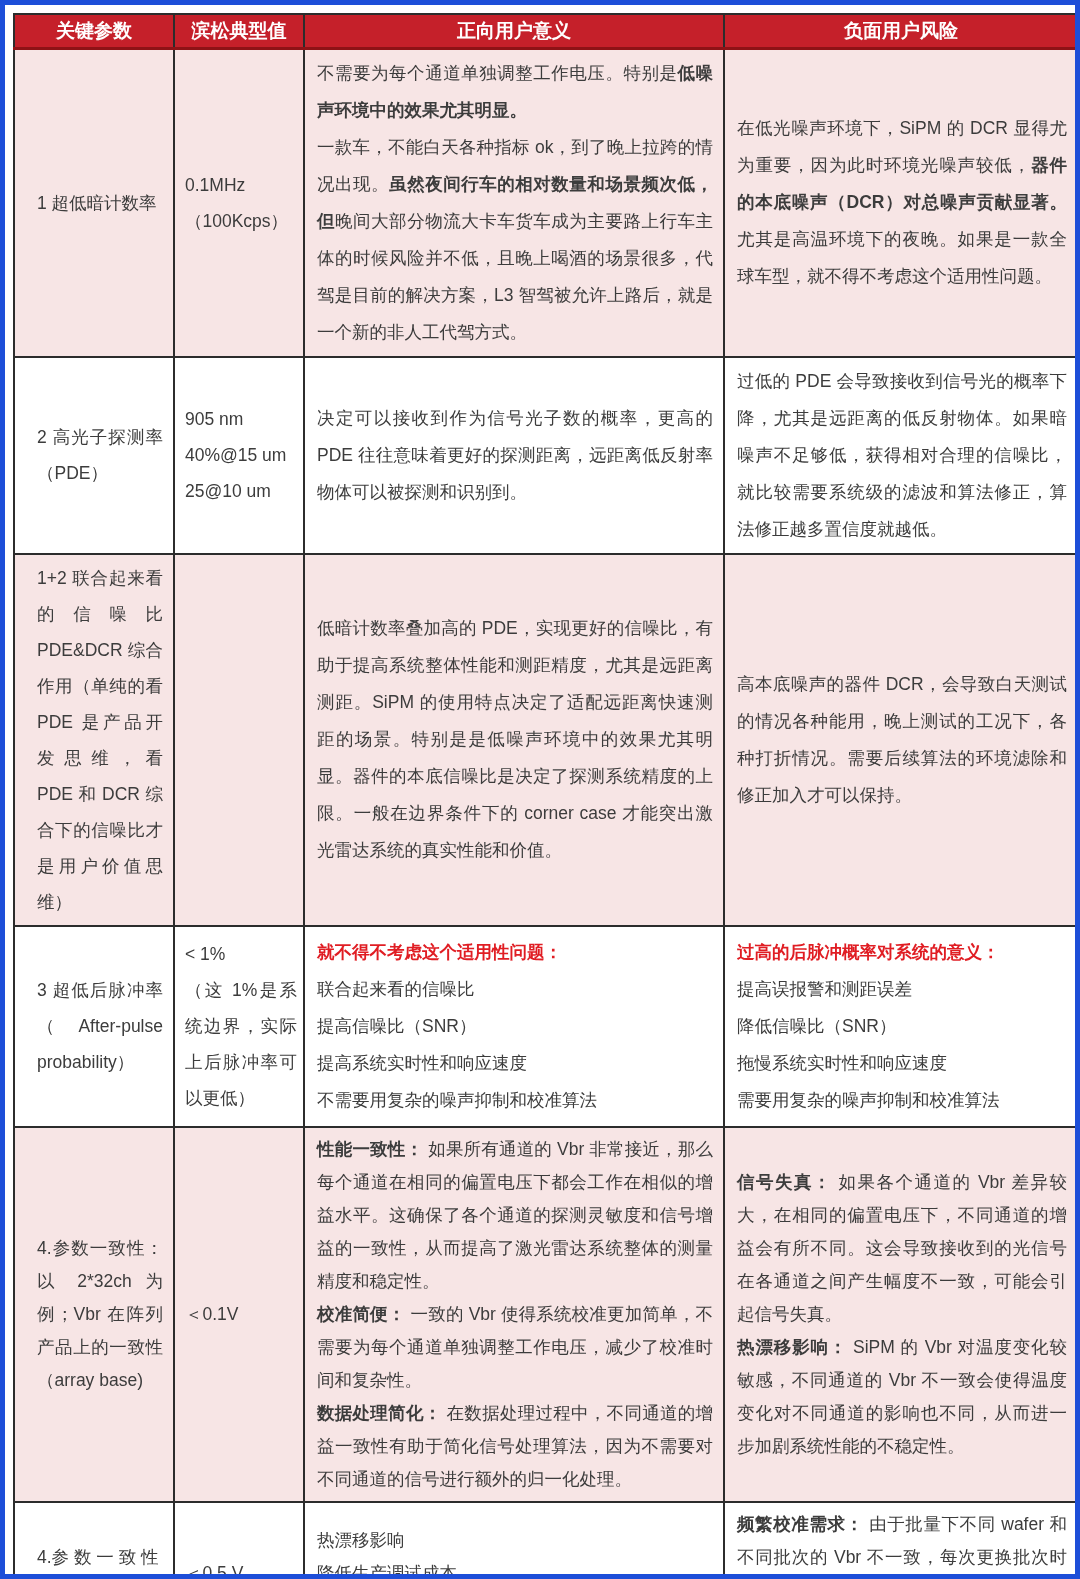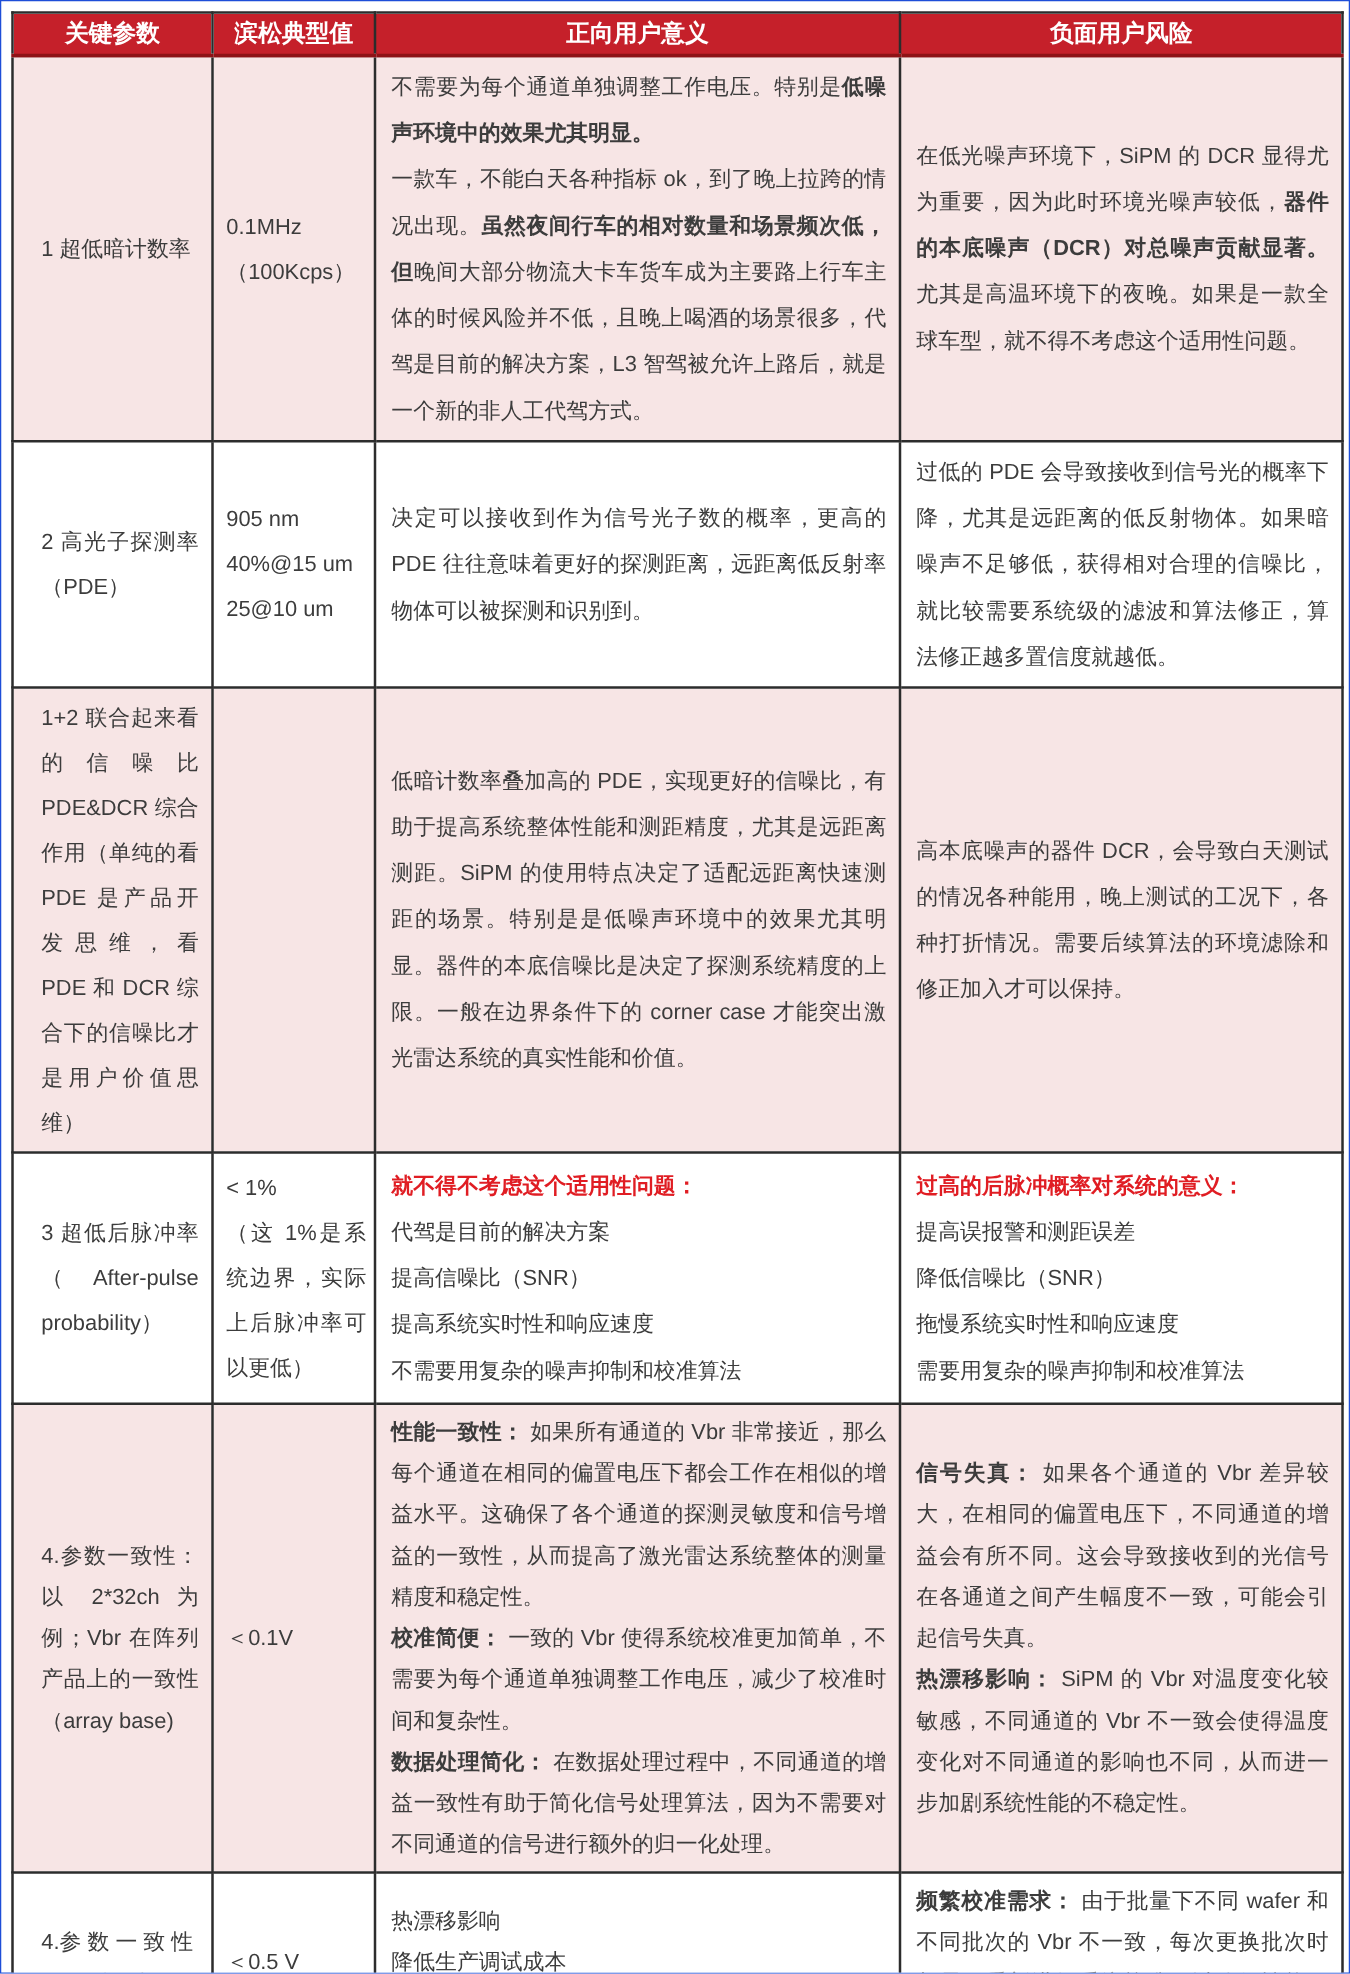--- a/index.html
+++ b/index.html
@@ -1,21 +1,21 @@
 <!DOCTYPE html>
 <html style="--header-red: #c5202a; --header-text: #ffffff; --header-underline: #8e1216; --row-pink: #f7e5e5; --row-white: #ffffff; --accent-red: #e01d23; --text-dark: #3c3c3c; --border-dark: #2c2c2c;"><head>
 <meta charset="utf-8">
 <style>
   html,body { margin:0; padding:0; background:#ffffff; }
   .page {
     position: relative;
     width: 1080px; height: 1579px;
     box-sizing: border-box;
     background: #ffffff;
-    border: 1px solid #1d4ed8;
+    border: 5px solid #1d4ed8;
     font-family: "Liberation Sans", "DejaVu Sans", sans-serif;
     color: var(--text-dark, #3c3c3c);
     overflow: hidden;
   }
   table.params {
     position: absolute; left: 8px; top: 8px;
     width: 1064px;
     border-collapse: collapse;
     table-layout: fixed;
   }
@@ -125,21 +125,21 @@
         <tr class="white">
     <td class="c-param">
             <div class="para"><span>3 超低后脉冲率（After-pulse probability）</span></div>
           </td>
     <td class="c-value">
             <div class="para"><span>&lt; 1%</span></div>
             <div class="para"><span>（这 1%是系统边界，实际上后脉冲率可以更低）</span></div>
           </td>
     <td class="c-pos">
             <div class="para"><span class="r">就不得不考虑这个适用性问题：</span></div>
-            <div class="para"><span>代驾是目前的解决方案</span></div>
+            <div class="para"><span>联合起来看的信噪比</span></div>
             <div class="para"><span>提高信噪比（SNR）</span></div>
             <div class="para"><span>提高系统实时性和响应速度</span></div>
             <div class="para"><span>不需要用复杂的噪声抑制和校准算法</span></div>
           </td>
     <td class="c-neg">
             <div class="para"><span class="r">过高的后脉冲概率对系统的意义：</span></div>
             <div class="para"><span>提高误报警和测距误差</span></div>
             <div class="para"><span>降低信噪比（SNR）</span></div>
             <div class="para"><span>拖慢系统实时性和响应速度</span></div>
             <div class="para"><span>需要用复杂的噪声抑制和校准算法</span></div>

